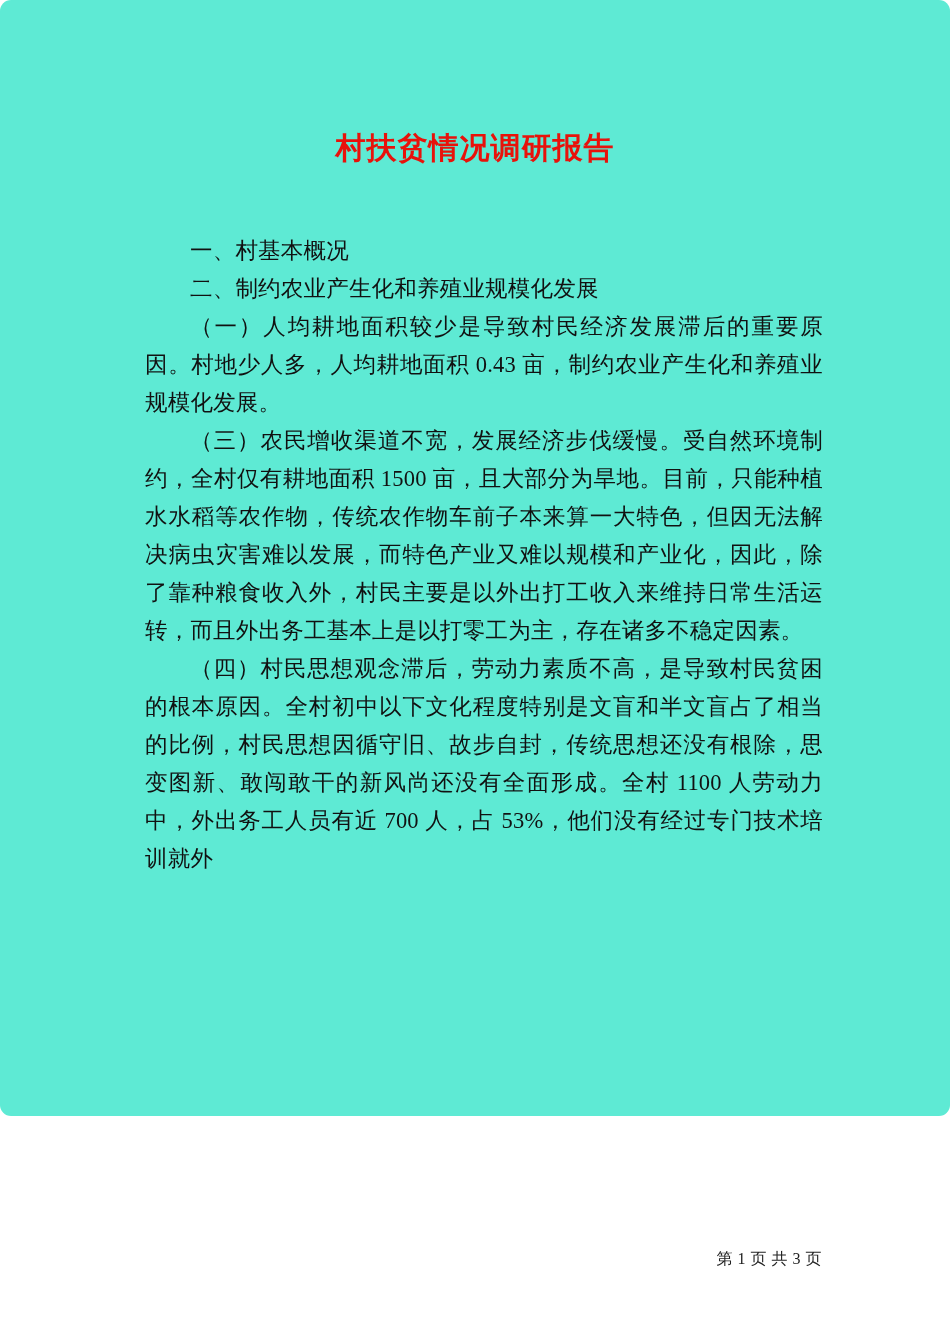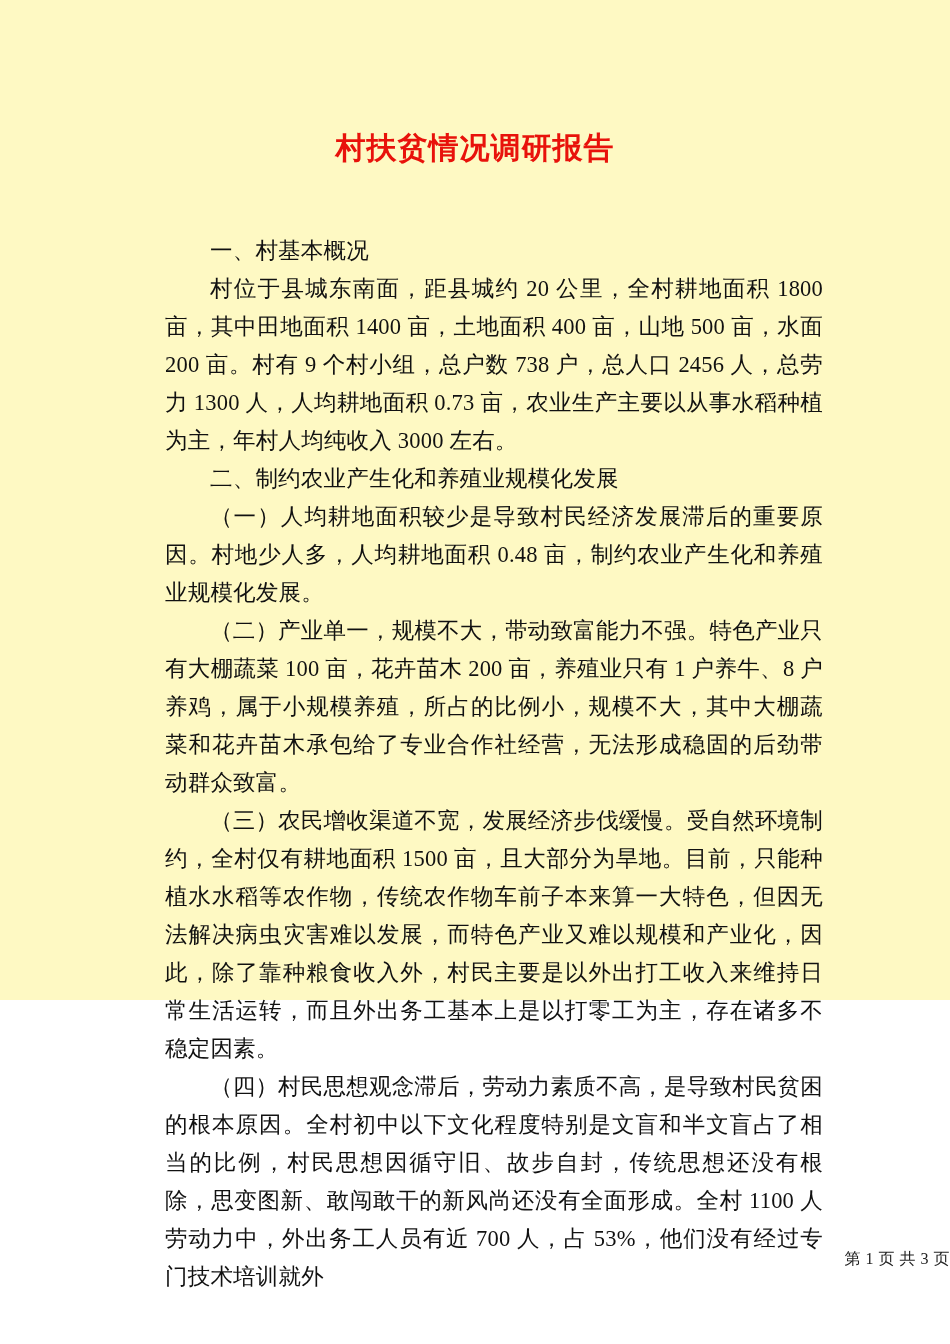--- a/index.html
+++ b/index.html
@@ -12,24 +12,25 @@
     height: 1344px;
     position: relative;
     font-family: "Liberation Serif", "DejaVu Serif", serif;
     color: #000000;
     overflow: hidden;
   }
 
   .page {
     position: relative;
     width: 950px;
-    height: 1000px;
+    height: 1116px;
     box-sizing: border-box;
     padding: 0;
-    background: #fef9c3;
+    background: #5eead4;
+    border-radius: 11px;
   }
 
   
   .doc-title {
     margin: 0;
     padding: 0;
     position: absolute;
     top: 128px;
     left: 0;
     width: 950px;
@@ -59,56 +60,54 @@
     text-align: justify;
     text-justify: inter-ideograph;
     text-align-last: left;
     letter-spacing: 0.2px;
     color: #111111;
     font-family: "Liberation Serif", "DejaVu Serif", serif;
   }
 
   .para.indent {
     text-indent: 2em;
-    margin-left: 20px;
   }
 
   
   .footer {
     position: absolute;
     left: 0;
     top: 1248px;
     width: 950px;
+    padding-right: 128px;
     box-sizing: border-box;
     text-align: right;
     font-size: 16px;
     line-height: 22px;
     color: #222222;
     letter-spacing: 0.5px;
     font-family: "Liberation Serif", "DejaVu Serif", serif;
   }
 </style>
 </head>
 <body>
 
 <div class="page">
 
   <h1 class="doc-title">村扶贫情况调研报告</h1>
 
   <div class="body-block">
 
     <p class="para indent">一、村基本概况</p>
 
-    <p class="para indent">村位于县城东南面，距县城约 20 公里，全村耕地面积 1800 亩，其中田地面积 1400 亩，土地面积 400 亩，山地 500 亩，水面 200 亩。村有 9 个村小组，总户数 738 户，总人口 2456 人，总劳力 1300 人，人均耕地面积 0.73 亩，农业生产主要以从事水稻种植为主，年村人均纯收入 3000 左右。</p>
 
     <p class="para indent">二、制约农业产生化和养殖业规模化发展</p>
 
-    <p class="para indent">（一）人均耕地面积较少是导致村民经济发展滞后的重要原因。村地少人多，人均耕地面积 0.48 亩，制约农业产生化和养殖业规模化发展。</p>
+    <p class="para indent">（一）人均耕地面积较少是导致村民经济发展滞后的重要原因。村地少人多，人均耕地面积 0.43 亩，制约农业产生化和养殖业规模化发展。</p>
 
-    <p class="para indent">（二）产业单一，规模不大，带动致富能力不强。特色产业只有大棚蔬菜 100 亩，花卉苗木 200 亩，养殖业只有 1 户养牛、8 户养鸡，属于小规模养殖，所占的比例小，规模不大，其中大棚蔬菜和花卉苗木承包给了专业合作社经营，无法形成稳固的后劲带动群众致富。</p>
 
     <p class="para indent">（三）农民增收渠道不宽，发展经济步伐缓慢。受自然环境制约，全村仅有耕地面积 1500 亩，且大部分为旱地。目前，只能种植水水稻等农作物，传统农作物车前子本来算一大特色，但因无法解决病虫灾害难以发展，而特色产业又难以规模和产业化，因此，除了靠种粮食收入外，村民主要是以外出打工收入来维持日常生活运转，而且外出务工基本上是以打零工为主，存在诸多不稳定因素。</p>
 
     <p class="para indent">（四）村民思想观念滞后，劳动力素质不高，是导致村民贫困的根本原因。全村初中以下文化程度特别是文盲和半文盲占了相当的比例，村民思想因循守旧、故步自封，传统思想还没有根除，思变图新、敢闯敢干的新风尚还没有全面形成。全村 1100 人劳动力中，外出务工人员有近 700 人，占 53%，他们没有经过专门技术培训就外</p>
 
   </div>
 
   <div class="footer">第 1 页 共 3 页</div>
 
 </div>

